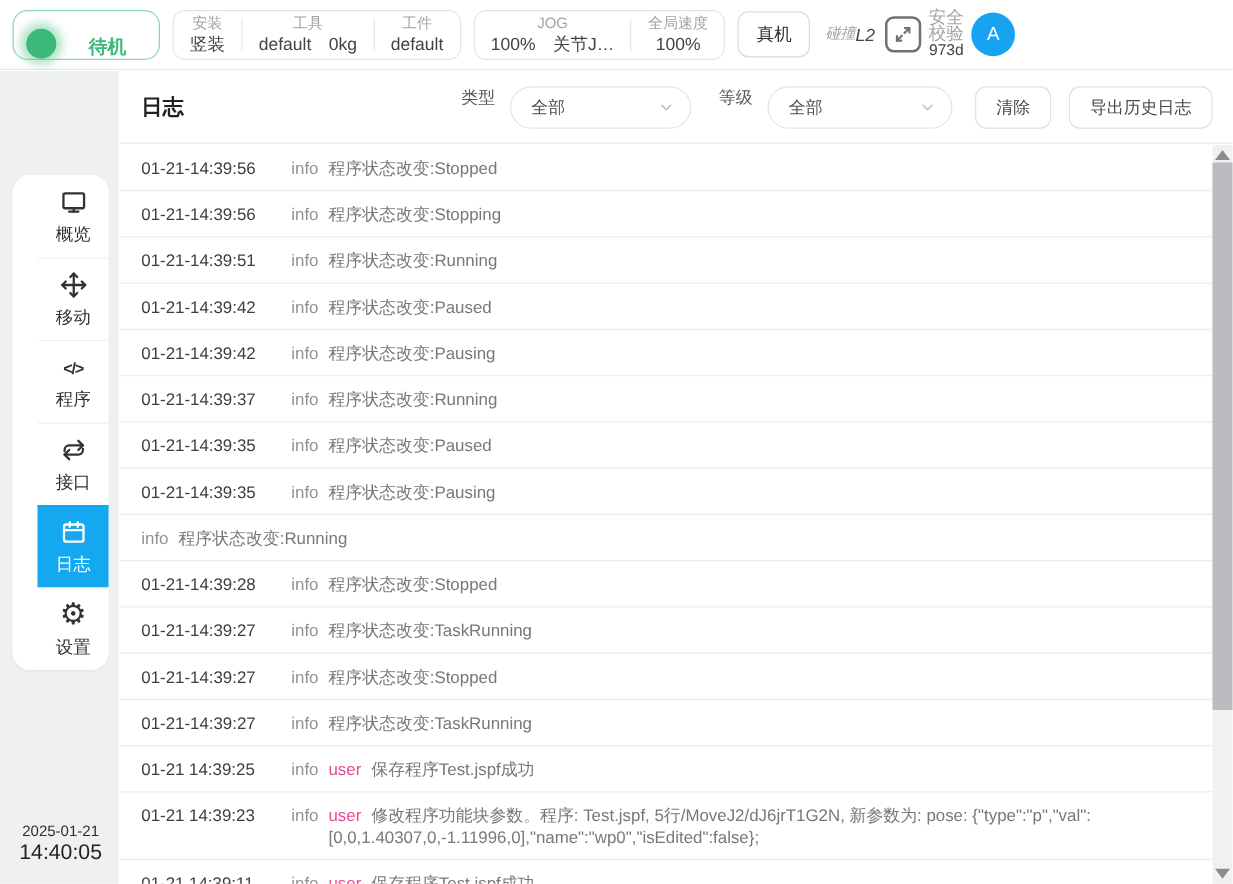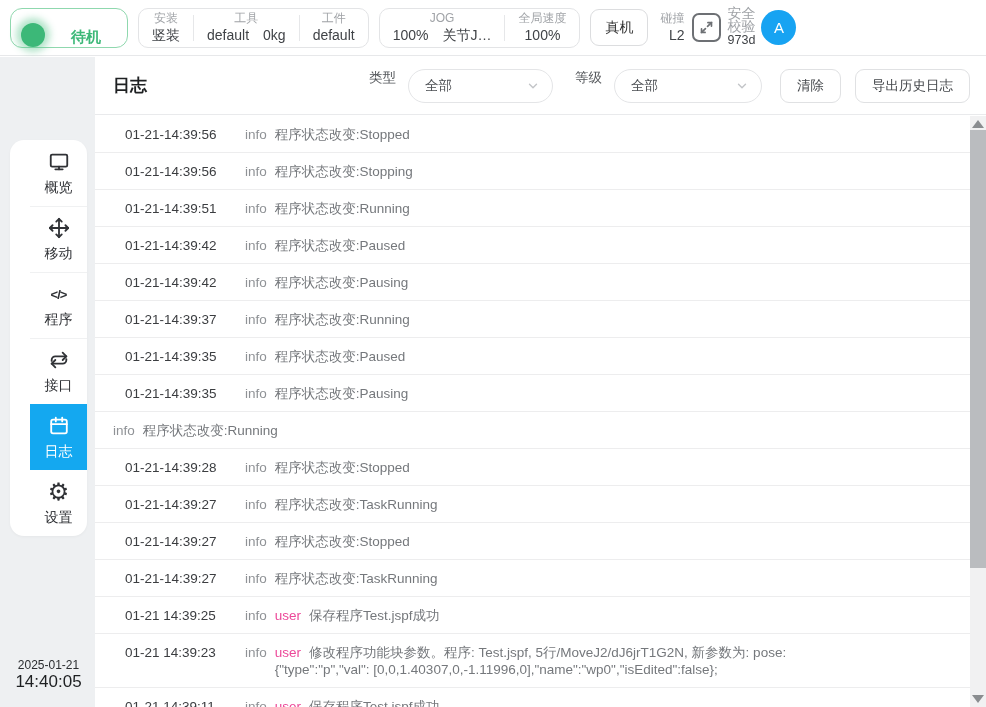--- a/index.html
+++ b/index.html
@@ -19,21 +19,21 @@
   .tb-box.project { margin-left:10px; width:80px; }
   .tb-sec { display:flex; flex-direction:column; align-items:center; justify-content:center;
     padding:0 13px; height:100%; }
   .tb-lbl { font-size:12px; color:#a0a3a7; line-height:15px; }
   .tb-val { font-size:14px; color:#404347; line-height:18px; white-space:nowrap; }
   .tb-div { width:1px; height:26px; background:#e6e7e9; }
   .tb-row-vals { display:flex; gap:14px; }
   .group { margin-left:10px; }
   .tb-btn { height:37px; border:1px solid #dcdddf; border-radius:9px; background:#fff;
     font-size:14px; color:#333; padding:0 14px; margin-left:10px; display:flex; align-items:center; }
-  .mini-stat { margin-left:12px; display:flex; flex-direction:column; align-items:flex-end; }
+  .mini-stat { margin-left:12px; display:flex; flex-direction:row; align-items:flex-start;font-style:italic; }
   .expand-btn { margin-left:8px; width:29px; height:29px; border:2px solid #6d7074; border-radius:7px;
     display:flex; align-items:center; justify-content:center; background:#fff; }
   .safety-stat { margin-left:6px; display:flex; flex-direction:column; align-items:center; line-height:13px; }
   .safety-stat .tb-lbl { font-size:14px; line-height:13px; }
   .safety-stat .tb-val { font-size:12.5px; line-height:15px; }
   .avatar { margin-left:6px; width:35px; height:35px; border-radius:50%; background:#17a3f2;
     color:#fff; font-size:15px; display:flex; align-items:center; justify-content:center; }
 
   
   .rail { position:absolute; left:0; top:57px; width:95px; height:650px; background:#eef0f2; }
@@ -65,21 +65,21 @@
   .dd-value { flex:1; font-size:13.5px; color:#4c4f53; }
   .hbtn { height:34px; border:1px solid #e0e1e3; border-radius:9px; background:#fff;
     font-size:13.5px; color:#44474b; display:flex; align-items:center; padding:0 16px; }
   .hbtn.clear { margin-right:14px; }
 
   
   .log-list { position:absolute; left:95px; top:116px; width:891px; height:591px; background:#fff; overflow:hidden; }
   .log-row { display:flex; align-items:flex-start; border-bottom:1px solid #ededee;
     padding:0 103px 0 18px; font-size:13.5px; line-height:17px; }
   .cell { padding:9.5px 0; }
-  .lr-time { flex:0 0 120px; color:#3b3d40; white-space:nowrap;margin-left:12px; }
+  .lr-time { flex:0 0 120px; color:#3b3d40; white-space:nowrap; }
   .lr-level { color:#8f9296; margin-right:8px; }
   .lr-user { color:#ec4899; margin-right:8px; }
   .lr-msg { flex:1; color:#75787c; }
 
   
   .scrollbar { position:absolute; right:0px; top:116px; width:16px; height:591px; background:#f1f1f2; }
   .sb-up { position:absolute; top:4px; left:2px; width:0; height:0;
     border-left:6px solid transparent; border-right:6px solid transparent; border-bottom:8px solid #8a8d90; }
   .sb-thumb { position:absolute; top:14px; left:0; width:16px; height:438px; background:#babcbf; }
   .sb-down { position:absolute; bottom:4px; left:2px; width:0; height:0;

